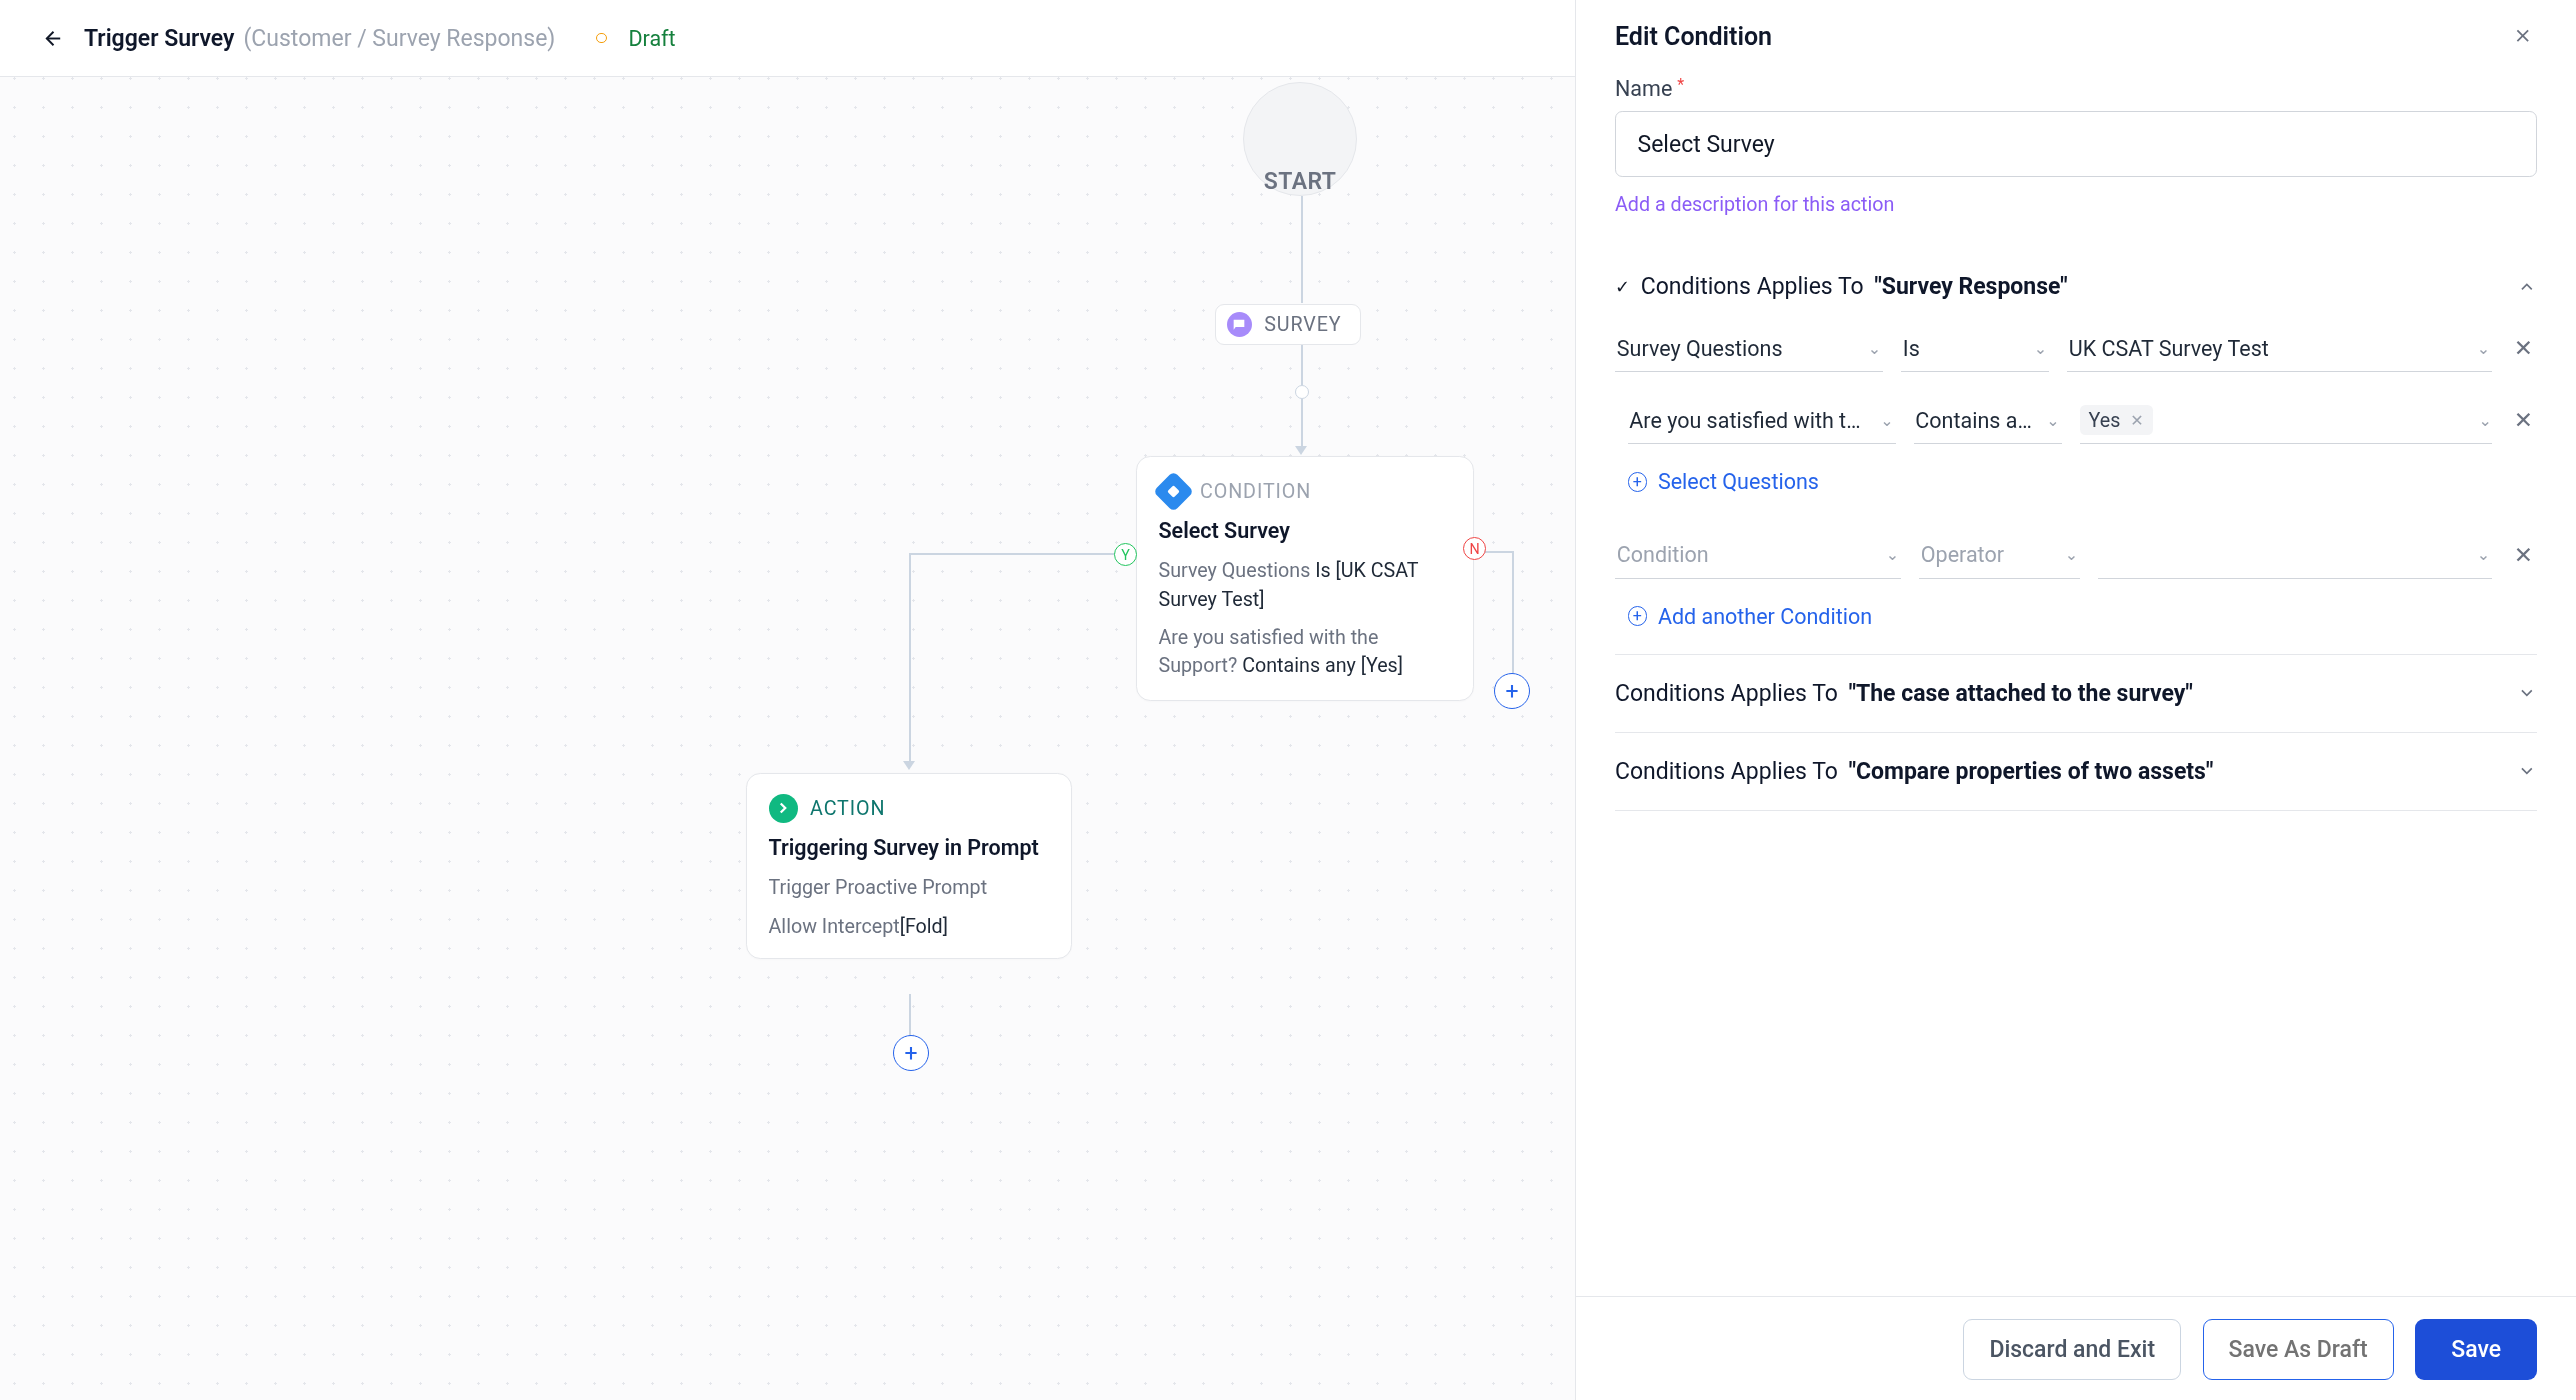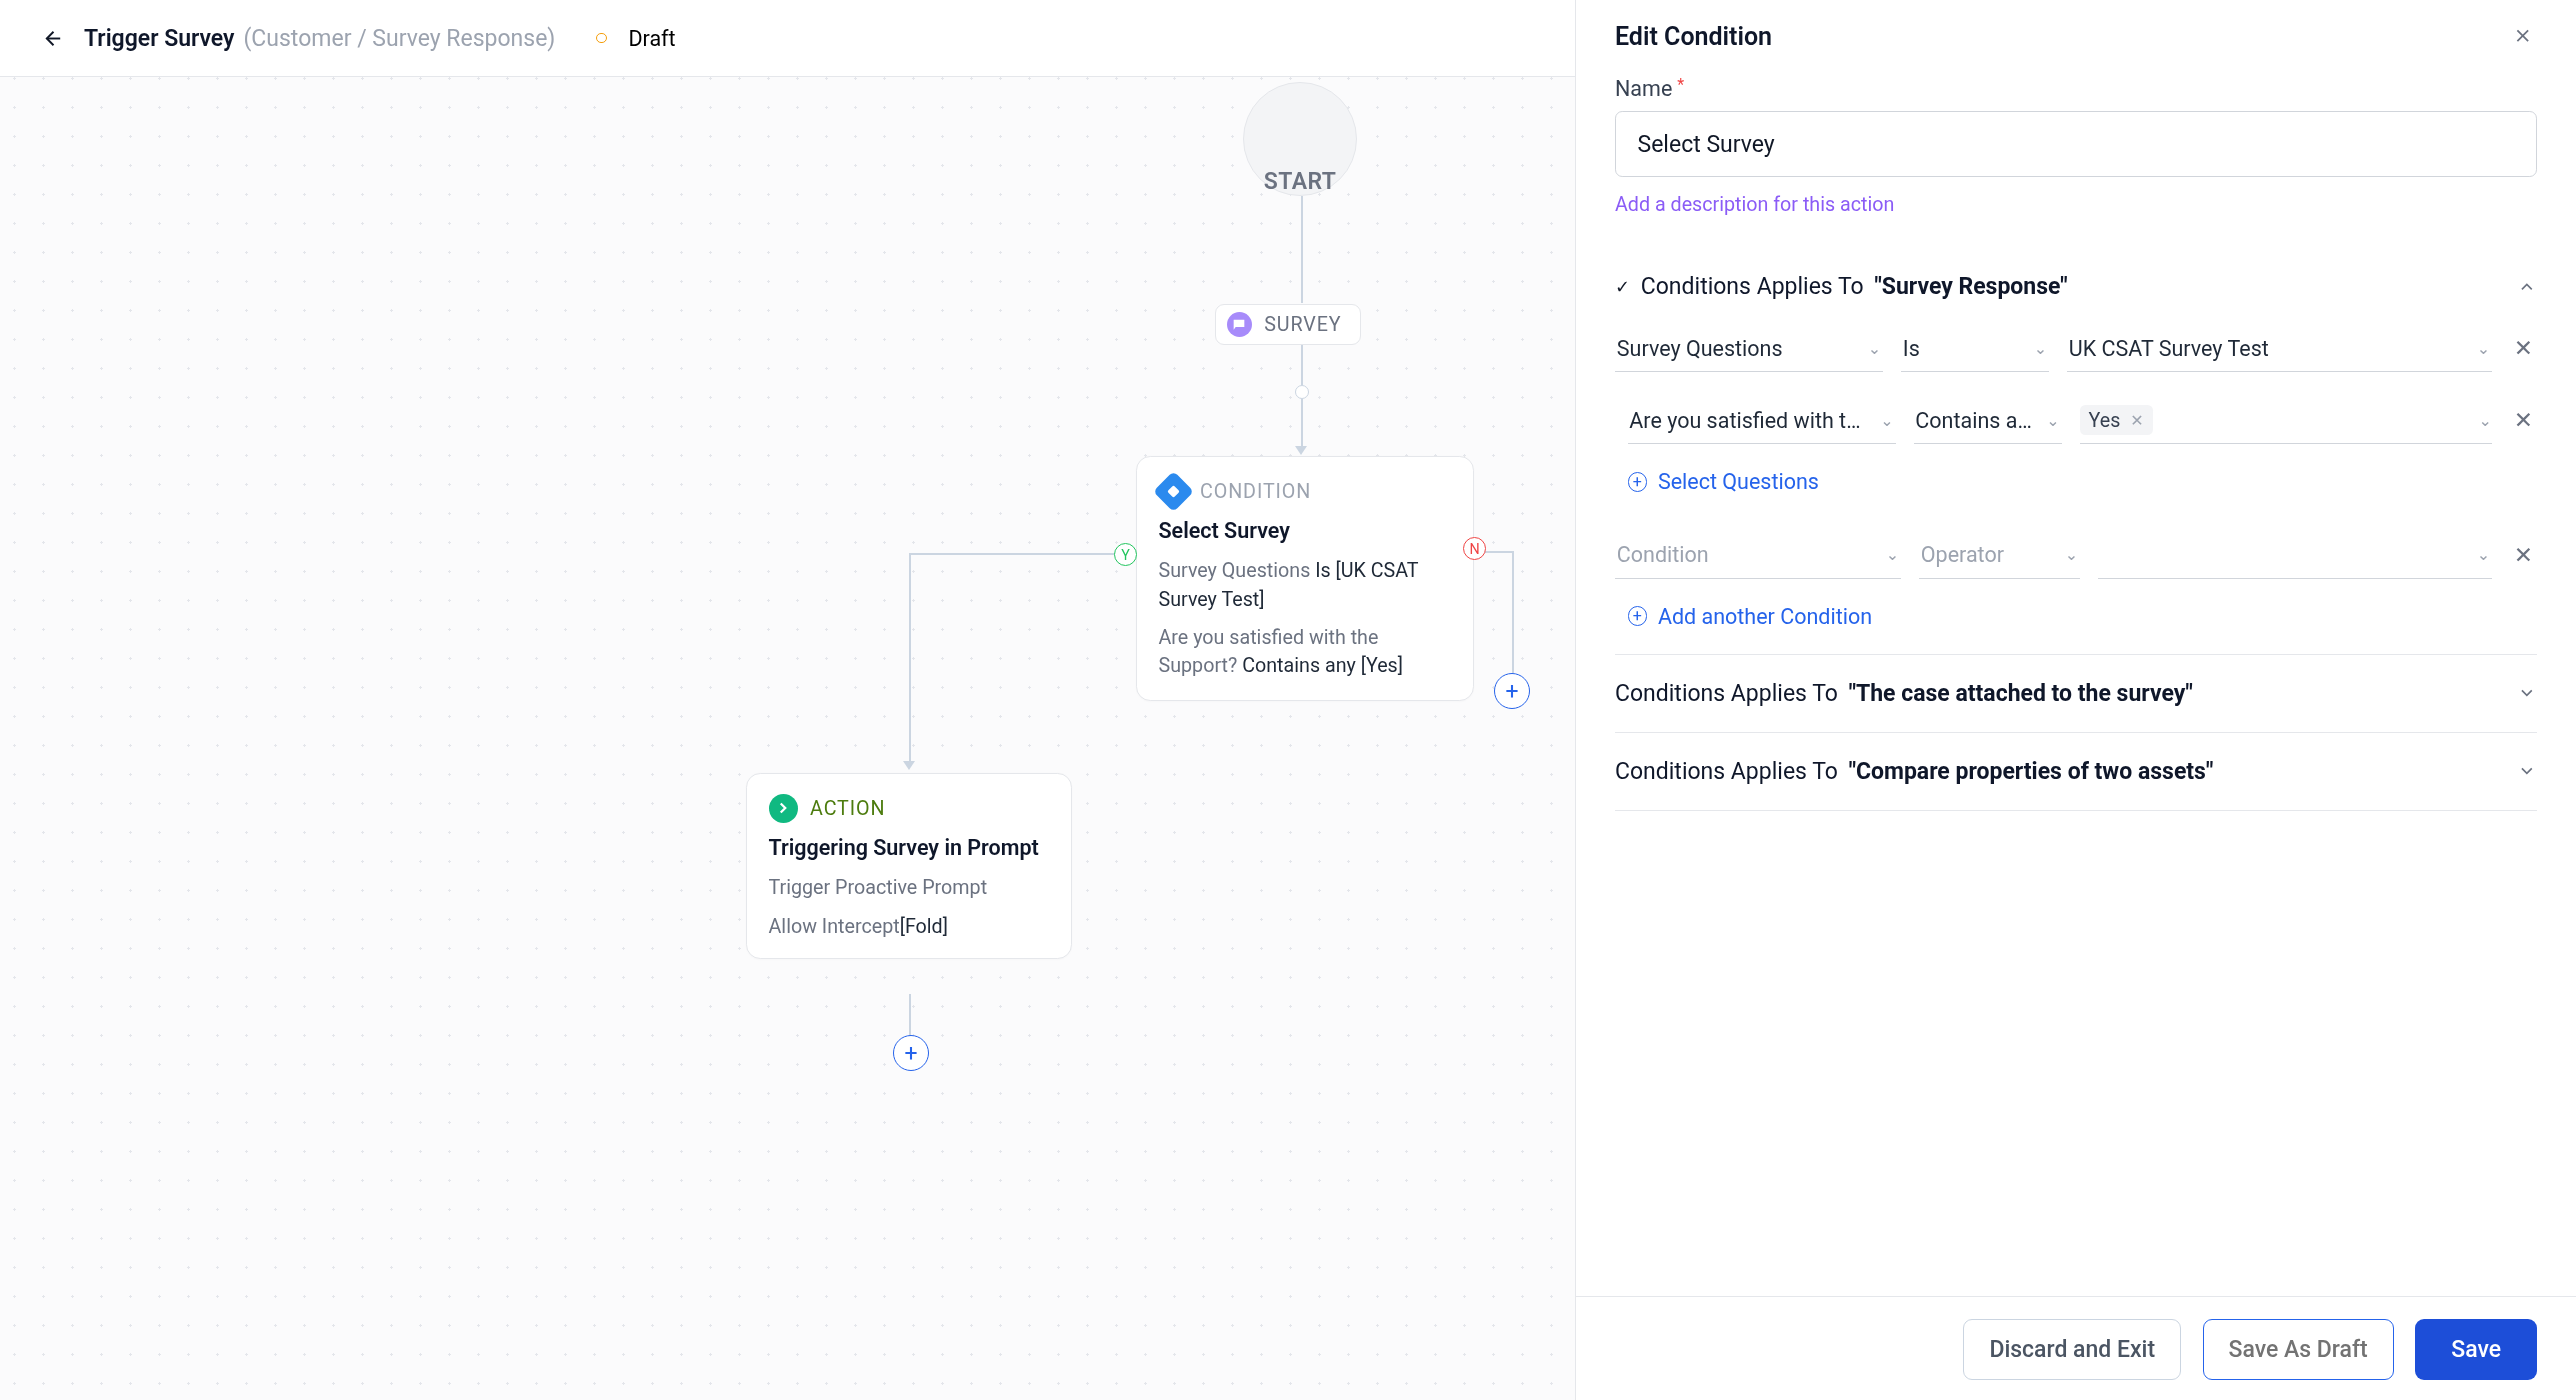--- a/index.html
+++ b/index.html
@@ -8,21 +8,21 @@
 
   .app { display:grid; grid-template-columns: 1fr 1000px; height:100%; }
 
   
   .canvas-wrap { position:relative; overflow:hidden; border-right:0.9px solid #e5e7eb; }
   .topbar { display:flex; align-items:center; gap:16px; height:77px; padding:0 39px; border-bottom:0.9px solid #e5e7eb; background:#fff; position:relative; z-index:2;}
   .back-btn { width:29px; height:29px; display:flex; align-items:center; justify-content:center; color:#111827; }
   .title { font-weight:600; font-size:23px; }
   .subtitle { font-size:23px; color:#9ca3af; font-weight:400; margin-left:5.4px;}
   .status-dot { width:10.7px; height:10.7px; border-radius:894px; border:1.8px solid #f59e0b; display:inline-block; margin-left:25px; }
-  .status-text { font-size:21.5px; color:#000000; margin-left:5.4px; }
+  .status-text { font-size:21.5px; color:#15803d; margin-left:5.4px; }
 
   .canvas-dots { position:absolute; inset:64px 0 0 0;
     background-color:#fbfbfc;
     background-image: radial-gradient(#e4e6eb 1.3px, transparent 1.3px);
     background-size: 29px 29px;
   }
 
   .flow { position:absolute; inset:64px 0 0 0; }
   .node { position:absolute; background:#fff; border:0.9px solid #e5e7eb; border-radius:14.3px; box-shadow:0 0.9px 1.8px rgba(0,0,0,0.02); }
 
@@ -65,21 +65,21 @@
     display:flex; align-items:center; justify-content:center;
   }
   .yes-pill { left:1114px; top:479px; border:1.6px solid #22c55e; color:#22c55e; }
   .no-pill  { left:1463px; top:473px; border:1.6px solid #ef4444; color:#ef4444; }
 
   
   .action { left:746px; top:709px; width:326px; padding:19.7px 21.5px; }
   .action-header { display:flex; align-items:center; gap:12.5px; }
   .action-icon { width:29px; height:29px; border-radius:894px; background:#10b981; display:flex; align-items:center; justify-content:center; color:#fff;}
   .action-icon svg{width:18px;height:18px;}
-  .action-label { color:#4d7c0f; font-size:19.7px; letter-spacing:0.9px; }
+  .action-label { color:#0f766e; font-size:19.7px; letter-spacing:0.9px; }
   .action-title { font-size:21.5px; font-weight:600; margin-top:12.5px; }
   .action-row { font-size:19.7px; color:#6b7280; margin-top:16px; }
   .action-row .strong { color:#1f2937; }
 
   .plus-circle {
     position:absolute; width:36px; height:36px; border-radius:894px; border:1.8px solid #2563eb; color:#2563eb;
     display:flex; align-items:center; justify-content:center; background:#fff; font-size:23px;
   }
   .plus-no { left:1494px; top:609px; }
   .plus-action { left:893px; top:971px; }

